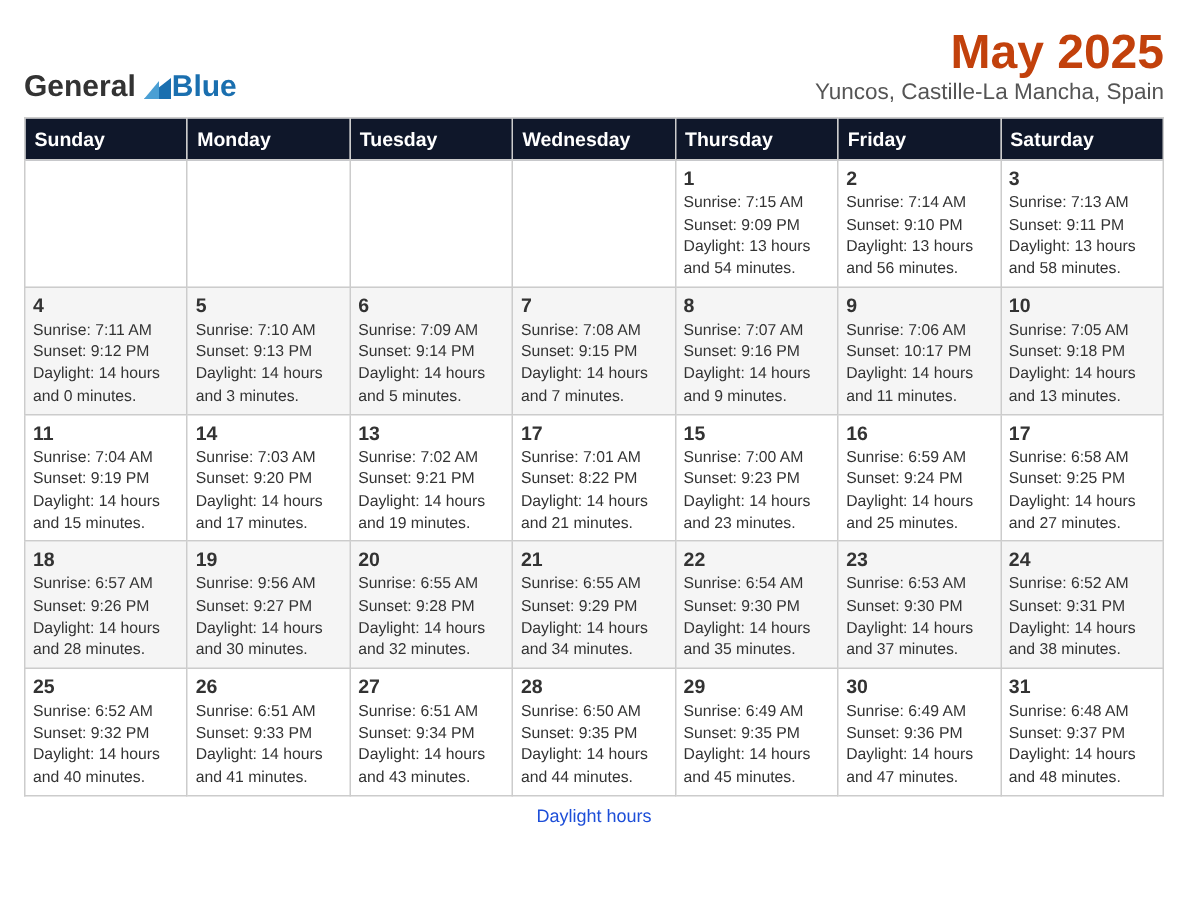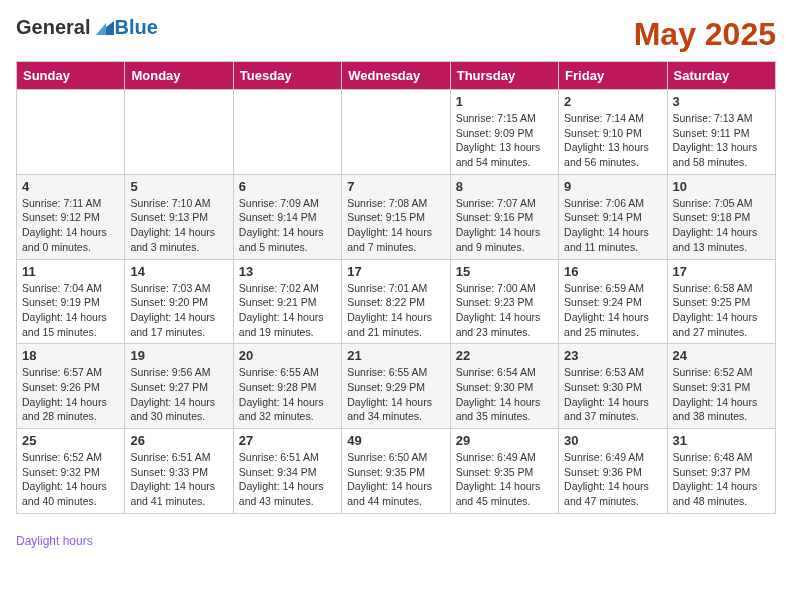--- a/index.html
+++ b/index.html
@@ -6,21 +6,21 @@
     body {
       font-family: Arial, sans-serif;
       background: #fff;
       width: 792px;
       min-height: 612px;
       padding: 16px;
     }
     .header {
       display: flex;
       justify-content: space-between;
-      align-items: flex-start;
+      align-items: flex-end;
       margin-bottom: 8px;
       gap: 17px;
     }
     .logo {
       display: flex;
       align-items: center;
     }
     .logo-text-general {
       font-size: 20px;
       font-weight: bold;
@@ -47,21 +47,21 @@
     .location-title {
       font-size: 15px;
       color: #555;
     }
     .calendar {
       width: 100%;
       border-collapse: collapse;
       font-size: 11px;
     }
     .calendar th {
-      background-color: #be185d;
+      background-color: #0f172a;
       color: #fff;
       text-align: left;
       padding: 6px 6px;
       font-size: 13px;
       font-weight: bold;
       border: 1px solid #ccc;
     }
     .calendar td {
       border: 1px solid #ccc;
       vertical-align: top;
@@ -83,40 +83,41 @@
     .day-info {
       font-size: 10.5px;
       color: #333;
       line-height: 1.4;
     }
     .empty-cell {
       background: #fff !important;
     }
     .footer-note {
       font-size: 12px;
-      color: #8b5cf6;
-      margin-top: 20px;
-      text-align: left;
+      color: #1d4ed8;
+      margin-top: 6px;
+      text-align: center;
     }
   </style>
 </head>
 <body>
 
 <div class="header">
   <div class="logo">
     <span class="logo-text-general">General</span>
     <svg class="logo-icon" viewBox="0 0 22 22" xmlns="http://www.w3.org/2000/svg">
       <polygon points="4,18 22,4 22,18" fill="#1a6faf"></polygon>
       <polygon points="4,18 14,6 14,18" fill="#4a9fd4"></polygon>
     </svg>
     <br>
     <span class="logo-text-blue">Blue</span>
   </div>
   <div class="title-block">
     <div class="month-title">May 2025</div>
+    <div class="location-title">Yuncos, Castille-La Mancha, Spain</div>
   </div>
 </div>
 
 <table class="calendar">
   <thead>
     <tr>
     <th>Sunday</th>
         <th>Monday</th>
         <th>Tuesday</th>
         <th>Wednesday</th>
@@ -185,21 +186,21 @@
         <td>
           <span class="day-number">8</span>
           <div class="day-info">Sunrise: 7:07 AM
 Sunset: 9:16 PM
 Daylight: 14 hours
 and 9 minutes.</div>
         </td>
         <td>
           <span class="day-number">9</span>
           <div class="day-info">Sunrise: 7:06 AM
-Sunset: 9:14 PM
+Sunset: 10:17 PM
 Daylight: 14 hours
 and 11 minutes.</div>
         </td>
         <td>
           <span class="day-number">10</span>
           <div class="day-info">Sunrise: 7:05 AM
 Sunset: 9:18 PM
 Daylight: 14 hours
 and 13 minutes.</div>
         </td>
@@ -322,21 +323,21 @@
 and 41 minutes.</div>
         </td>
         <td>
           <span class="day-number">27</span>
           <div class="day-info">Sunrise: 6:51 AM
 Sunset: 9:34 PM
 Daylight: 14 hours
 and 43 minutes.</div>
         </td>
         <td>
-          <span class="day-number">49</span>
+          <span class="day-number">28</span>
           <div class="day-info">Sunrise: 6:50 AM
 Sunset: 9:35 PM
 Daylight: 14 hours
 and 44 minutes.</div>
         </td>
         <td>
           <span class="day-number">29</span>
           <div class="day-info">Sunrise: 6:49 AM
 Sunset: 9:35 PM
 Daylight: 14 hours

